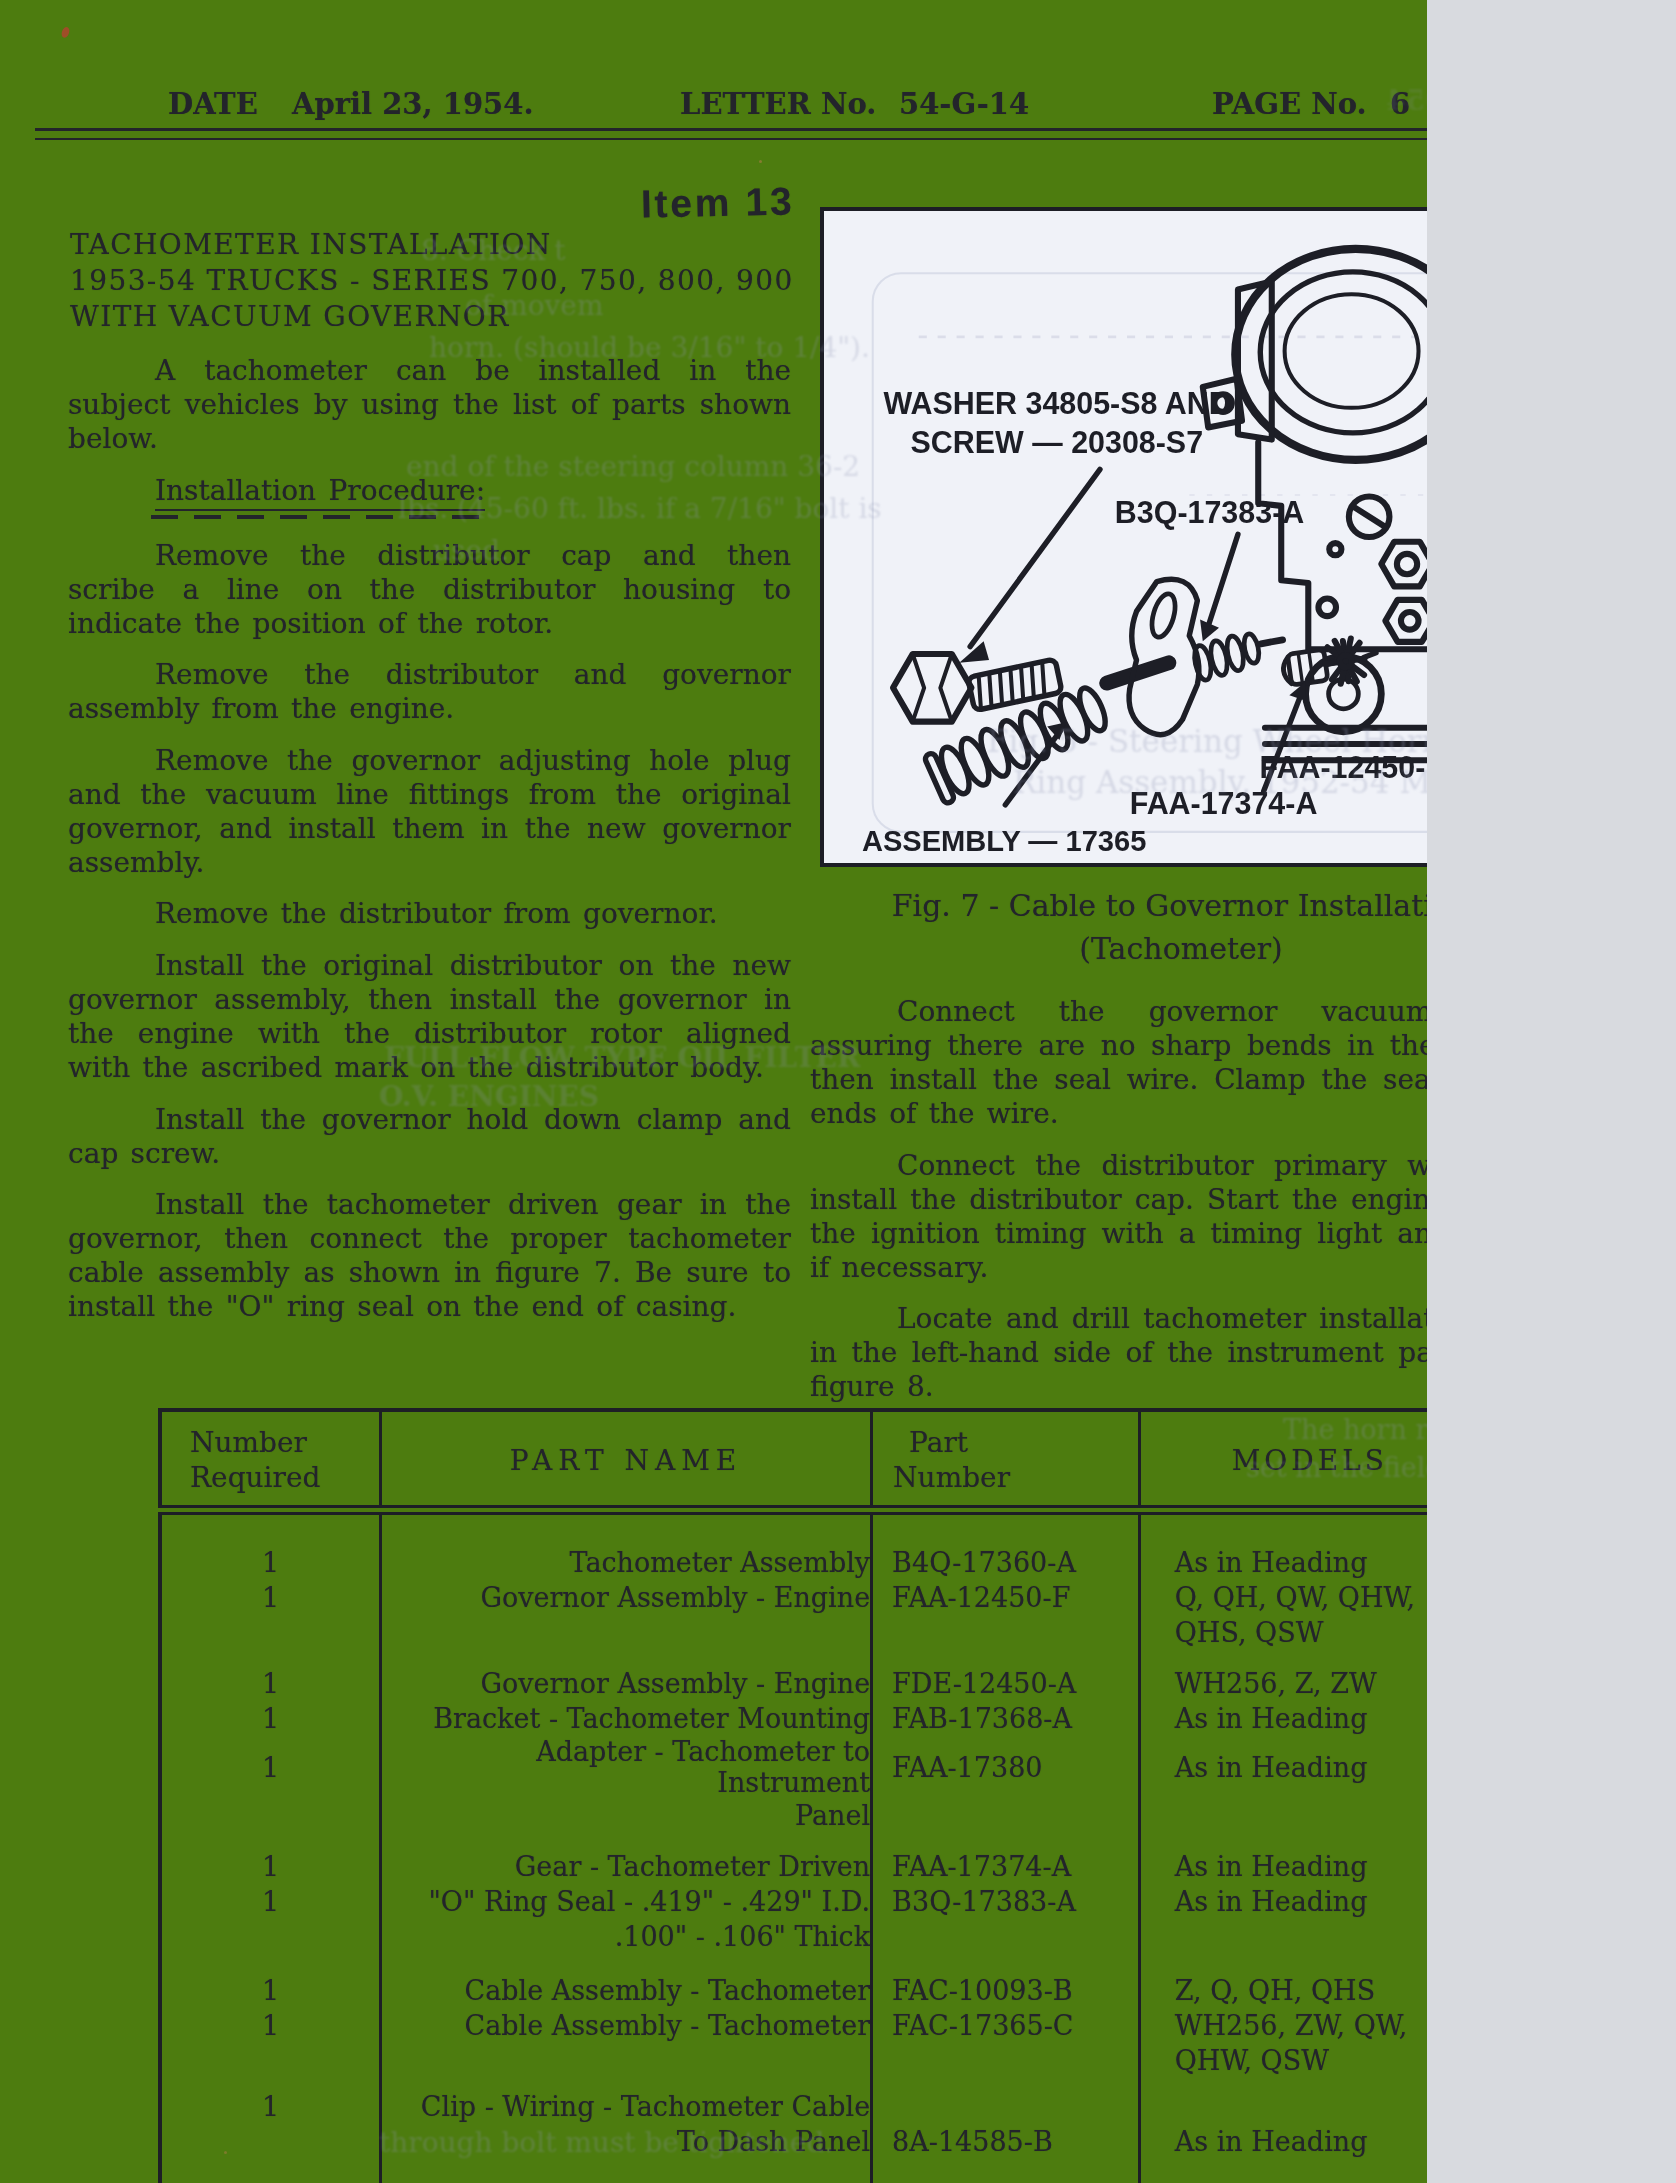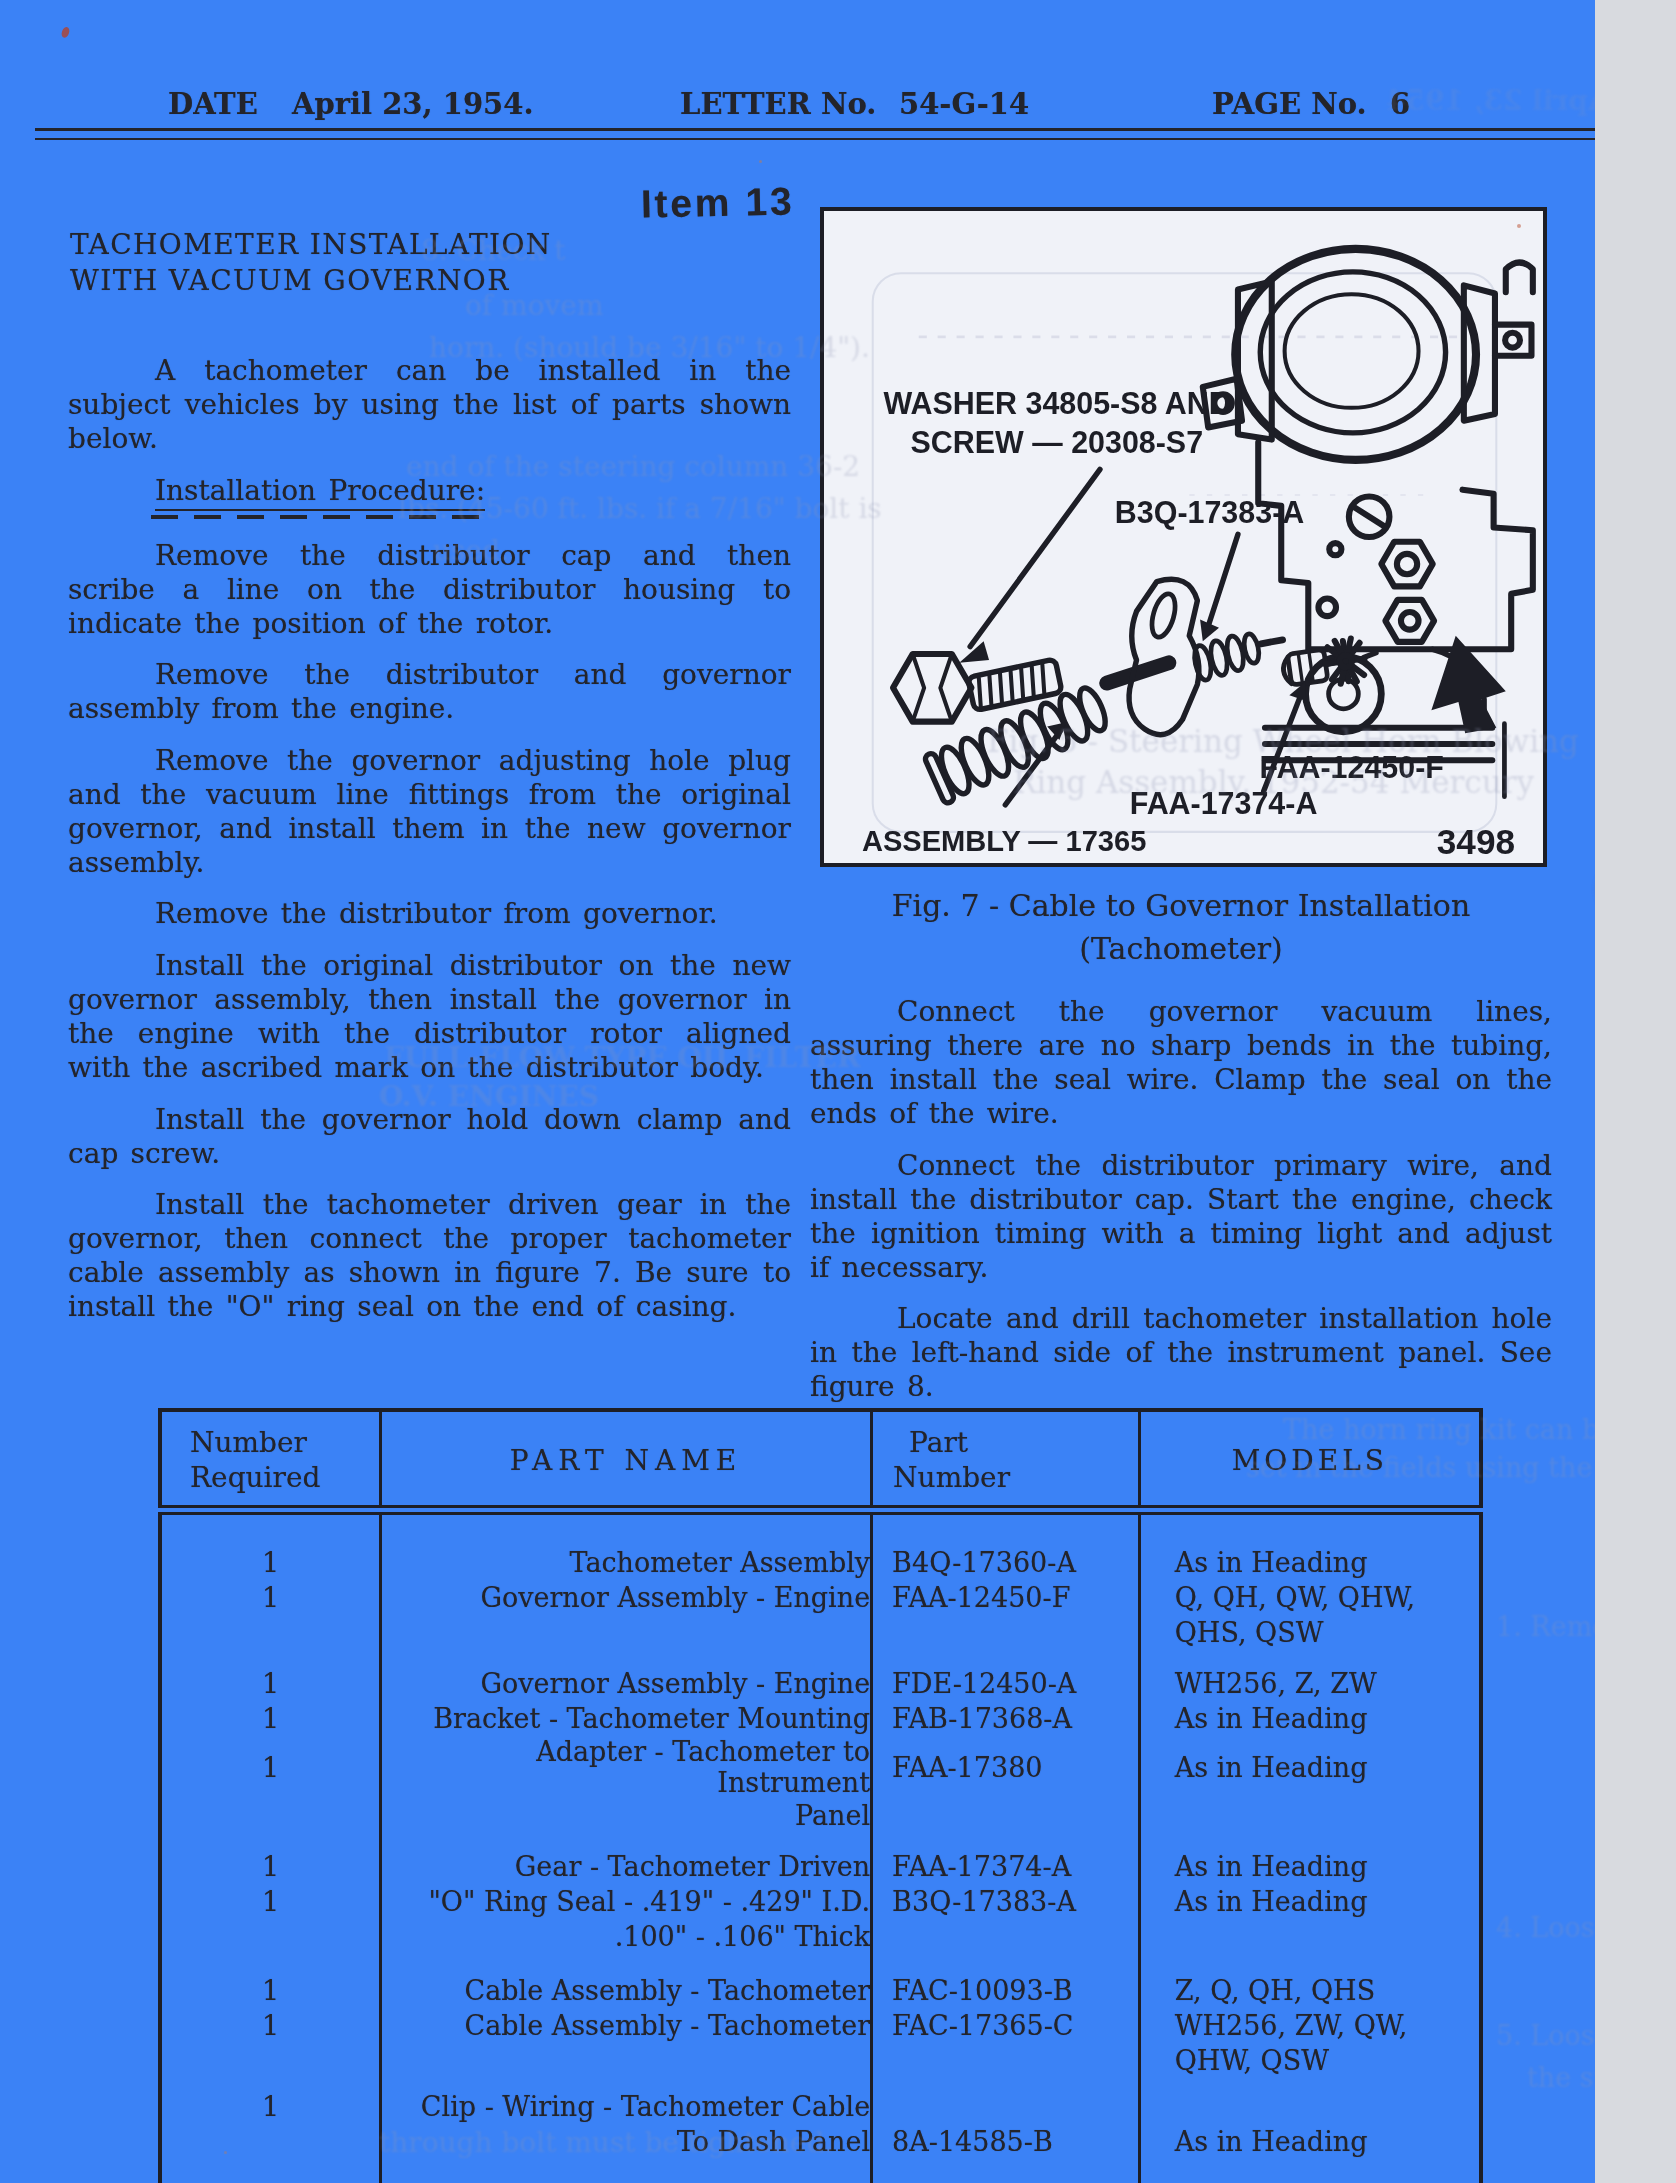--- a/index.html
+++ b/index.html
@@ -1,18 +1,18 @@
 <!DOCTYPE html>
 <html style="font-size:10.8px"><head>
 <meta charset="utf-8">
 <style>
   html,body{margin:0;padding:0;background:#d8dadf;}
   .page{
-    position:relative; width:1595px; height:2183px; overflow:hidden;
-    background:#3b82f6;
+    position:relative; width:1427px; height:2183px; overflow:hidden;
+    background:#4d7c0f;
     color:#23242b;
     font-family:"DejaVu Serif", serif;
   }
   .abs{position:absolute;}
   
   .hdr{font-weight:700;font-size:29px;white-space:nowrap;text-shadow:0 0 0.7px rgba(35,36,43,.5);}
   .rule{background:#23242b;}
   
   .item-head{
     font-family:"Liberation Sans", sans-serif;font-weight:700;font-size:39px;
@@ -80,20 +80,21 @@
   <div class="abs hdr" style="left:899px;top:87px;">54-G-14</div>
   <div class="abs hdr" style="left:1212px;top:87px;text-align:center;">PAGE No.</div>
   <div class="abs hdr" style="left:1390px;top:87px;">6</div>
   <div class="abs rule" style="left:35px;top:128px;width:1607px;height:3.4px;"></div>
   <div class="abs rule" style="left:35px;top:138px;width:1607px;height:2px;"></div>
 
   <div class="abs item-head" style="left:641px;top:181px;">Item 13</div>
 
   <div class="abs title-block" style="left:70px;top:227px;width:744px;">
     <div>TACHOMETER INSTALLATION</div>
+    <div>1953-54 TRUCKS - SERIES 700, 750, 800, 900</div>
     <div>WITH VACUUM GOVERNOR</div>
   </div>
 
   <div class="abs col" style="left:68px;top:354px;width:723px;">
     <p>A tachometer can be installed in the subject vehicles by using the list of parts shown below.</p>
     <div class="proc-wrap">
       <span class="proc-head"><span class="txt">Installation Procedure:</span></span>
     </div>
     <p>Remove the distributor cap and then scribe a line on the distributor housing to indicate the position of the rotor.</p>
     <p>Remove the distributor and governor assembly from the engine.</p>

